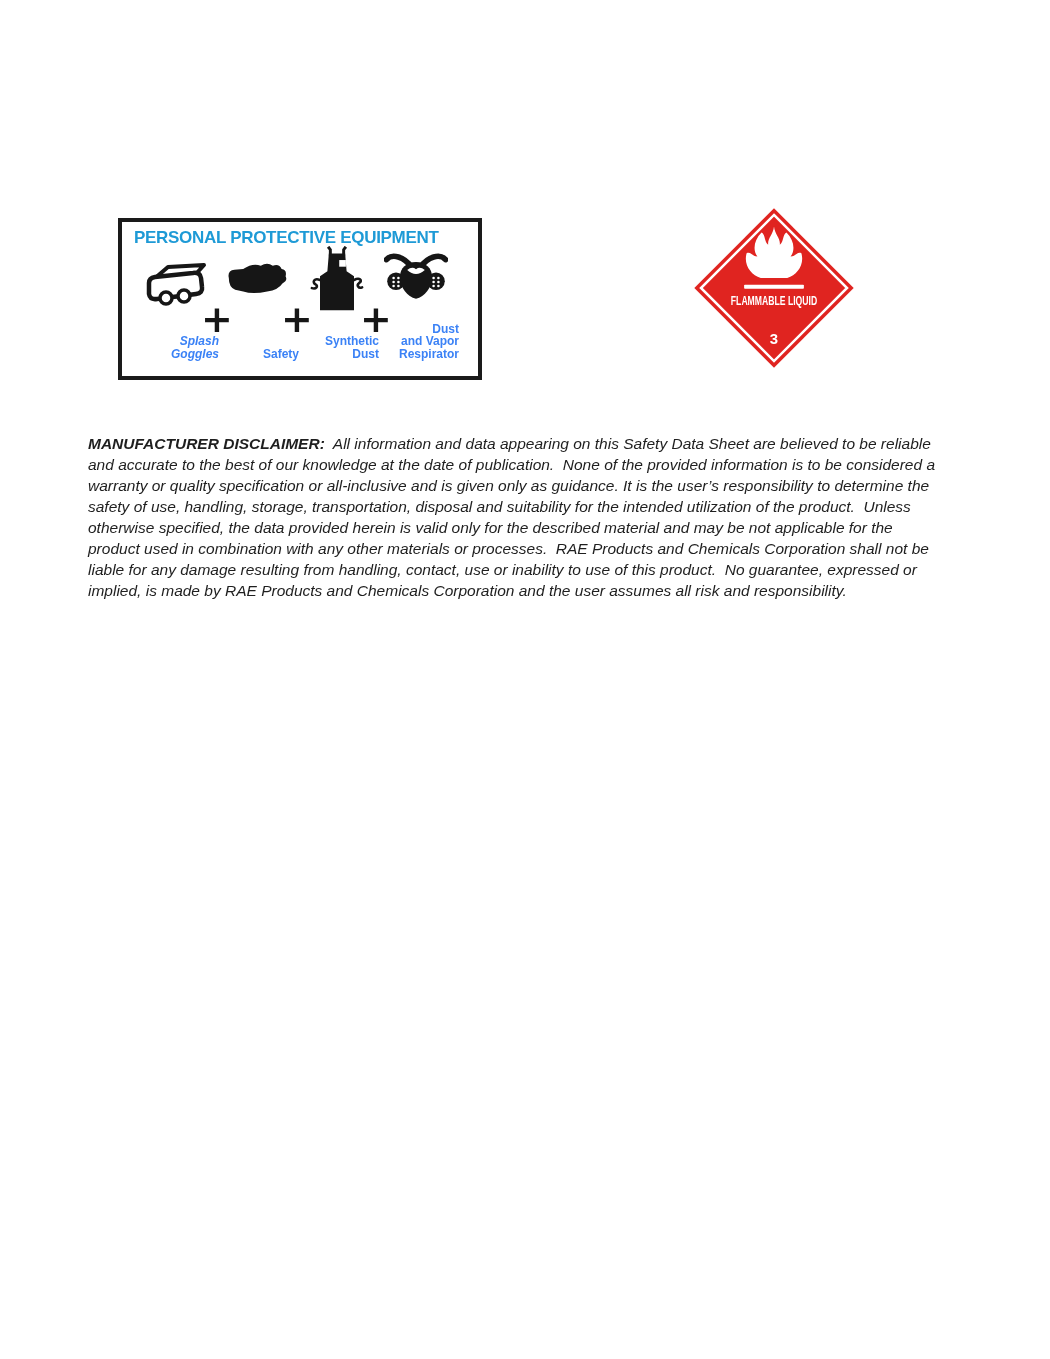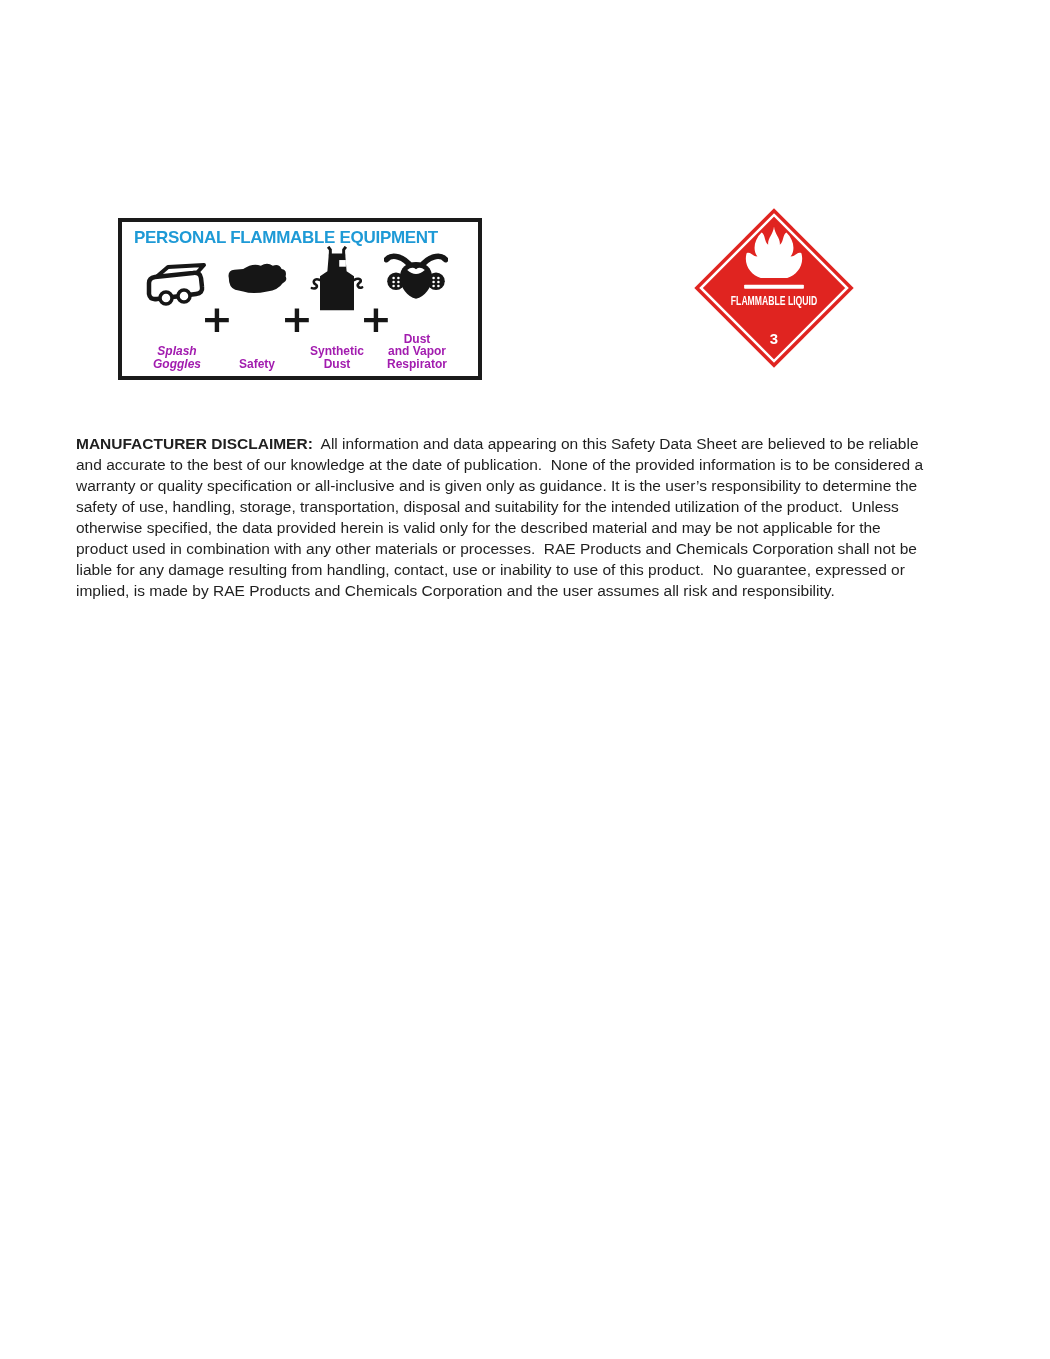--- a/index.html
+++ b/index.html
@@ -31,23 +31,23 @@
     white-space:nowrap;
   }
   .ppe-icon{position:absolute;}
   .ppe-plus{
     position:absolute;top:78px;width:30px;
     font-size:38px;font-weight:bold;color:#161616;
     text-align:center;line-height:38px;
     font-family:"DejaVu Sans", sans-serif;
   }
   .ppe-label{
-    position:absolute;bottom:6px;width:84px;
+    position:absolute;bottom:16px;width:84px;
     font-size:12px;font-weight:bold;line-height:12.5px;
-    color:#a21caf;text-align:center;
+    color:#3b82f6;text-align:right;
     white-space:pre-line;
   }
   .icon-stroke{stroke:#161616;fill:#fff;}
   .icon-fill{fill:#161616;}
 
   
   .placard{
     position:absolute;left:691px;top:205px;
     width:166px;height:166px;
   }
@@ -55,33 +55,34 @@
   .placard-inner{fill:none;stroke:#fff;stroke-width:3;}
   .placard-flame{fill:#fff;}
   .placard-bar{fill:#fff;}
   .placard-text{
     fill:#fff;font-weight:bold;
     font-family:"Liberation Sans", sans-serif;
   }
 
   
   .disclaimer{
-    position:absolute;left:76px;top:417px;width:856px;
+    position:absolute;left:88px;top:417px;width:856px;
     font-size:15.5px;line-height:21px;color:var(--ink);
     white-space:pre-wrap;
+    font-style:italic;
   }
   .disclaimer b{font-weight:bold;}
 </style>
 </head>
 <body>
 
 <div class="page">
 
   <div class="ppe-box">
-    <div class="ppe-title">PERSONAL FLAMMABLE EQUIPMENT</div>
+    <div class="ppe-title">PERSONAL PROTECTIVE EQUIPMENT</div>
 
     <svg class="ppe-icon" style="left:22px;top:36px;" width="66" height="48" viewBox="0 0 66 48">
       <path class="icon-stroke" stroke-width="4" stroke-linejoin="round" d="M10 21 L24 9 L60 7 L51 17 Z"></path>
       <path class="icon-stroke" stroke-width="4.5" stroke-linejoin="round" d="M5 25 Q5 20 11 19 L49 15 Q56 14 57 20 L58 29 Q59 35 52 36 L13 41 Q6 42 5 36 Z"></path>
       <circle class="icon-stroke" stroke-width="3.5" cx="22" cy="40" r="6"></circle>
       <circle class="icon-stroke" stroke-width="3.5" cx="40" cy="38" r="6"></circle>
     </svg>
 
     <svg class="ppe-icon" style="left:102px;top:38px;" width="64" height="42" viewBox="0 0 80 52">
       <path class="icon-fill" d="M6 22 Q4 13 13 12 L24 11 Q36 3 46 7 Q54 2 61 7 Q69 4 72 11 Q79 12 77 20 Q80 26 73 29 Q68 37 54 39 Q36 43 24 39 L14 37 Q6 34 6 22 Z"></path>

